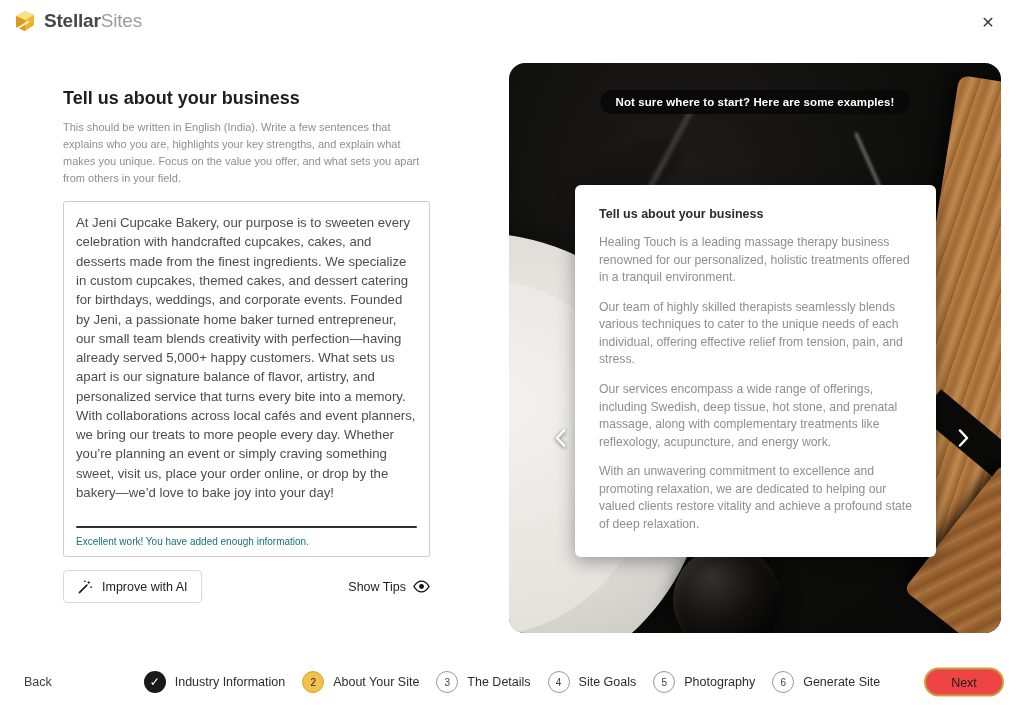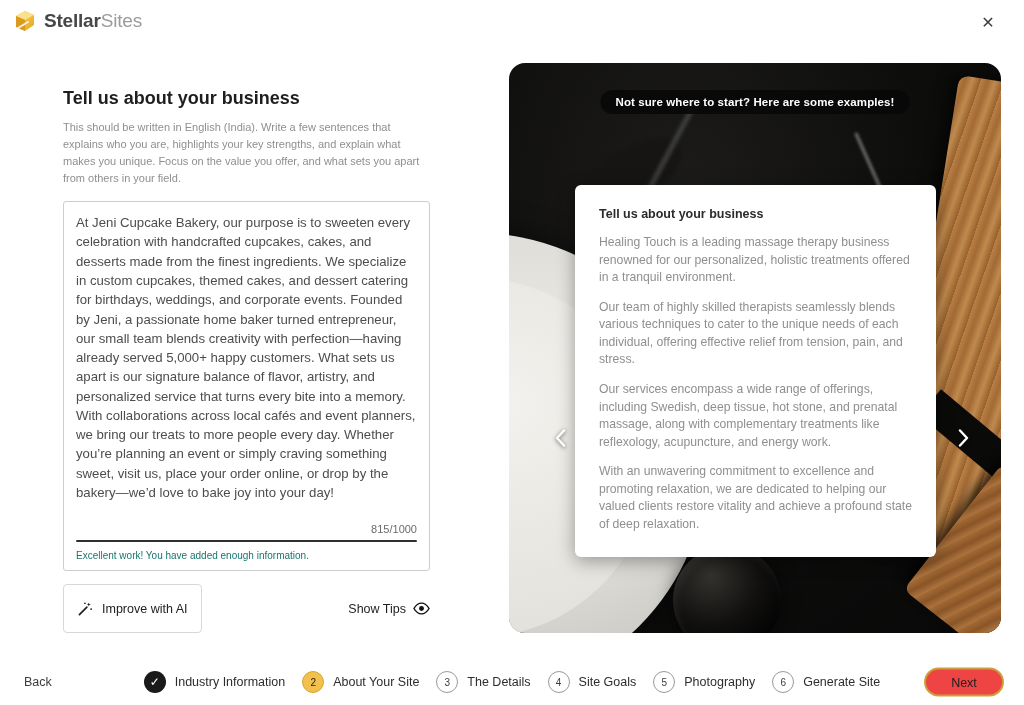--- a/index.html
+++ b/index.html
@@ -43,21 +43,21 @@
     font-size: 13.2px; line-height: 1.46; color: #4d4d4d;
     overflow: hidden;
   }
   .char-counter { text-align: right; font-size: 11px; color: #6b6b6b; margin-top: 2px; }
   .focus-underline { height: 2px; background: #2f2f2f; margin-top: 5px; border-radius: 1px; }
   .validation-msg { margin-top: 8px; font-size: 10px; color: #16756d; }
   .actions-row { margin-top: 13px; display: flex; align-items: center; justify-content: space-between; }
   .improve-btn {
     display: inline-flex; align-items: center; gap: 9px;
     background: #fff; border: 1px solid #d8d8d8; border-radius: 4px;
-    padding: 16px 14px; font-family: "Liberation Sans", sans-serif;
+    padding: 8px 14px; font-family: "Liberation Sans", sans-serif;
     font-size: 12.5px; color: #222; cursor: pointer;
   }
   .show-tips { display: inline-flex; align-items: flex-start; gap: 7px; font-size: 12.5px; color: #1e1e1e; cursor: pointer; }
 
   
   .example-panel {
     position: absolute; left: 509px; top: 63px; width: 492px; height: 570px;
     border-radius: 16px; overflow: hidden;
     background: radial-gradient(ellipse at 35% 25%, #1d1c1a 0%, #0d0d0c 55%, #080808 100%);
   }
@@ -180,21 +180,20 @@
     </div>
     <button class="close-btn">✕</button>
   </div>
 
   <div class="form-col">
     <h1 class="form-title">Tell us about your business</h1>
     <p class="form-desc">This should be written in English (India). Write a few sentences that explains who you are, highlights your key strengths, and explain what makes you unique. Focus on the value you offer, and what sets you apart from others in your field.</p>
 
     <div class="textarea-box">
       <textarea class="business-textarea" spellcheck="false" style="">At Jeni Cupcake Bakery, our purpose is to sweeten every celebration with handcrafted cupcakes, cakes, and desserts made from the finest ingredients. We specialize in custom cupcakes, themed cakes, and dessert catering for birthdays, weddings, and corporate events. Founded by Jeni, a passionate home baker turned entrepreneur, our small team blends creativity with perfection—having already served 5,000+ happy customers. What sets us apart is our signature balance of flavor, artistry, and personalized service that turns every bite into a memory. With collaborations across local cafés and event planners, we bring our treats to more people every day. Whether you’re planning an event or simply craving something sweet, visit us, place your order online, or drop by the bakery—we’d love to bake joy into your day!</textarea>
-      <div class="char-counter">815/1000</div>
       <div class="focus-underline"></div>
       <div class="validation-msg">Excellent work! You have added enough information.</div>
     </div>
 
     <div class="actions-row">
       <button class="improve-btn">
         <svg width="15" height="15" viewBox="0 0 16 16">
           <path d="M1.5 14.5 L9.5 6.5" stroke="#1e1e1e" stroke-width="1.7" stroke-linecap="round"></path>
           <path d="M11.5 1.5 l.6 1.6 1.6.6 -1.6.6 -.6 1.6 -.6 -1.6 -1.6 -.6 1.6 -.6 Z" fill="#1e1e1e"></path>
           <circle cx="14" cy="8.6" r="1" fill="#1e1e1e"></circle>

